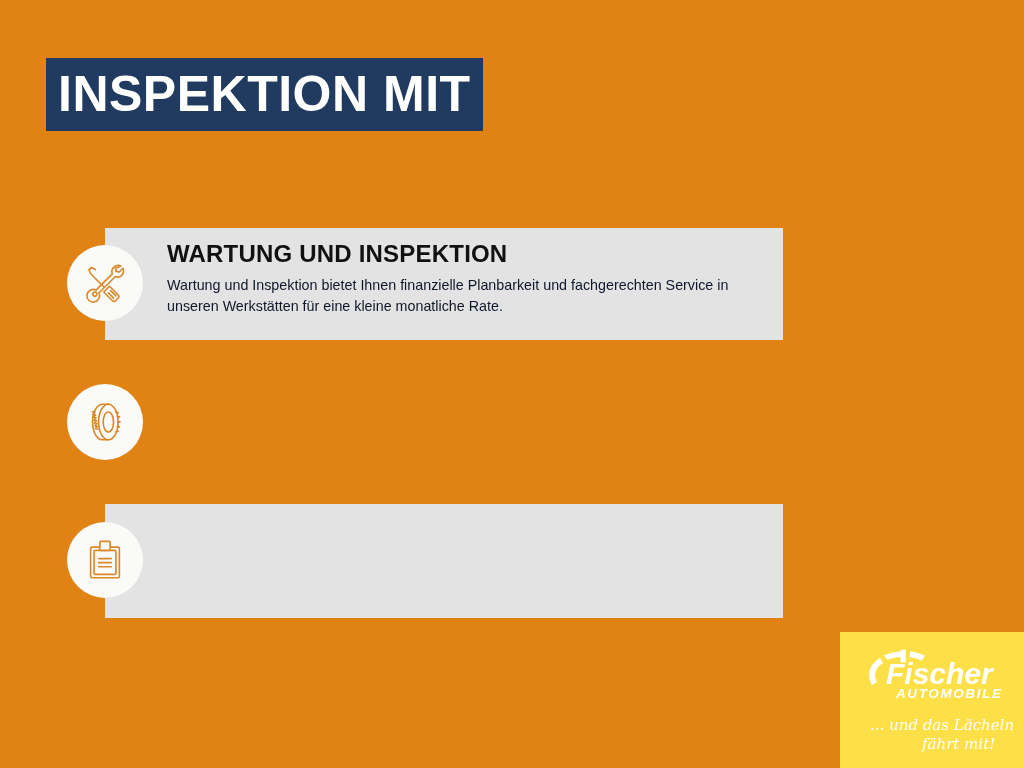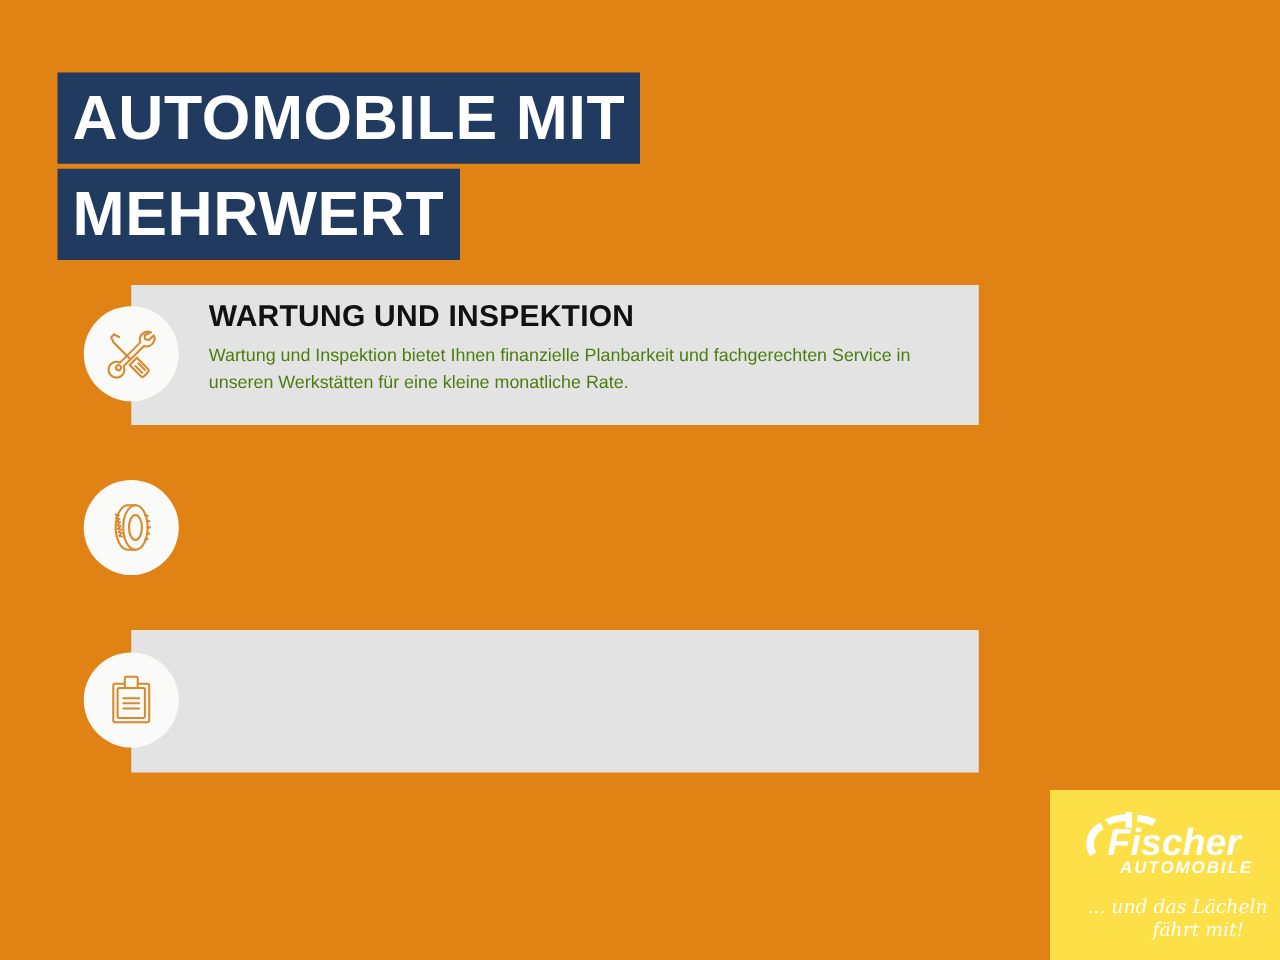--- a/index.html
+++ b/index.html
@@ -61,21 +61,21 @@
   .card-title {
     color:#111111;
     font-size:24px;
     font-weight:bold;
     letter-spacing:0.2px;
     line-height:1.12;
     white-space:nowrap;
   }
   .card-desc {
     margin-top:7px;
-    color:#4d7c0f;
+    color:#0f172a;
     font-size:14.3px;
     line-height:1.46;
     max-width:600px;
   }
 
   
   .icon-badge {
     position:absolute;
     width:76px; height:76px;
     border-radius:50%;
@@ -105,22 +105,21 @@
     position:absolute;
     left:24px;
     top:78px;
     width:150px;
   }
 </style>
 </head>
 <body>
 
 <div id="headline">
-  <div class="headline-line">AUTOMOBILE MIT</div>
-  <div class="headline-line">MEHRWERT</div>
+  <div class="headline-line">INSPEKTION MIT</div>
 </div>
 
 <div id="cards">
 
   <div class="card card-1">
     <div class="card-body">
       <div class="card-title">WARTUNG UND INSPEKTION</div>
       <div class="card-desc">Wartung und Inspektion bietet Ihnen finanzielle Planbarkeit und fachgerechten Service in unseren Werkstätten für eine kleine monatliche Rate.</div>
     </div>
   </div>

